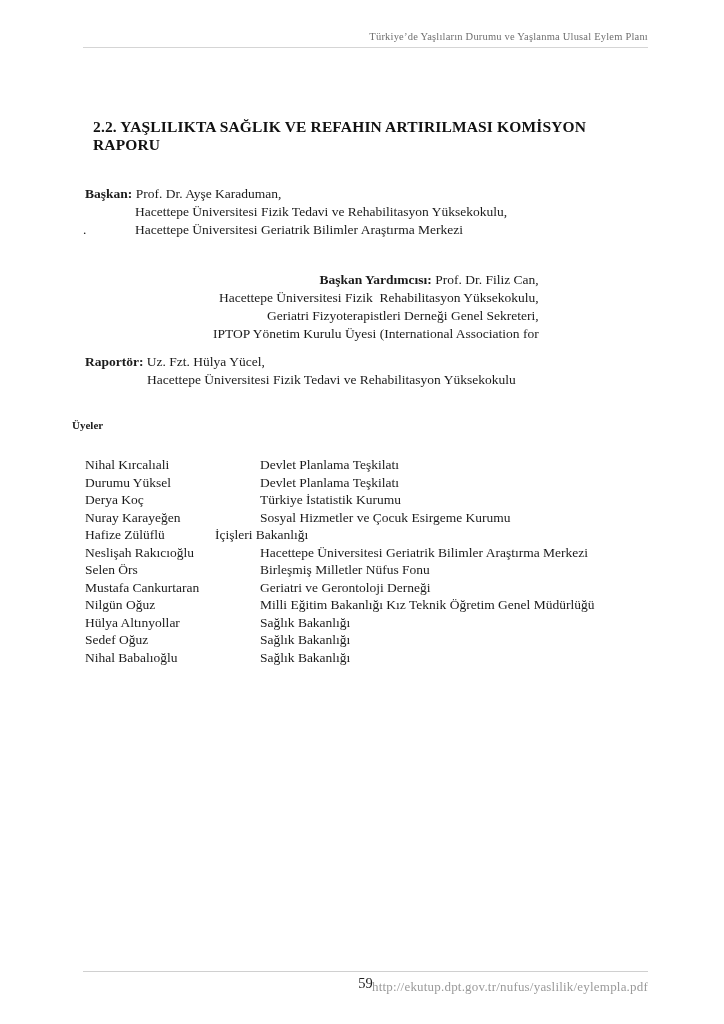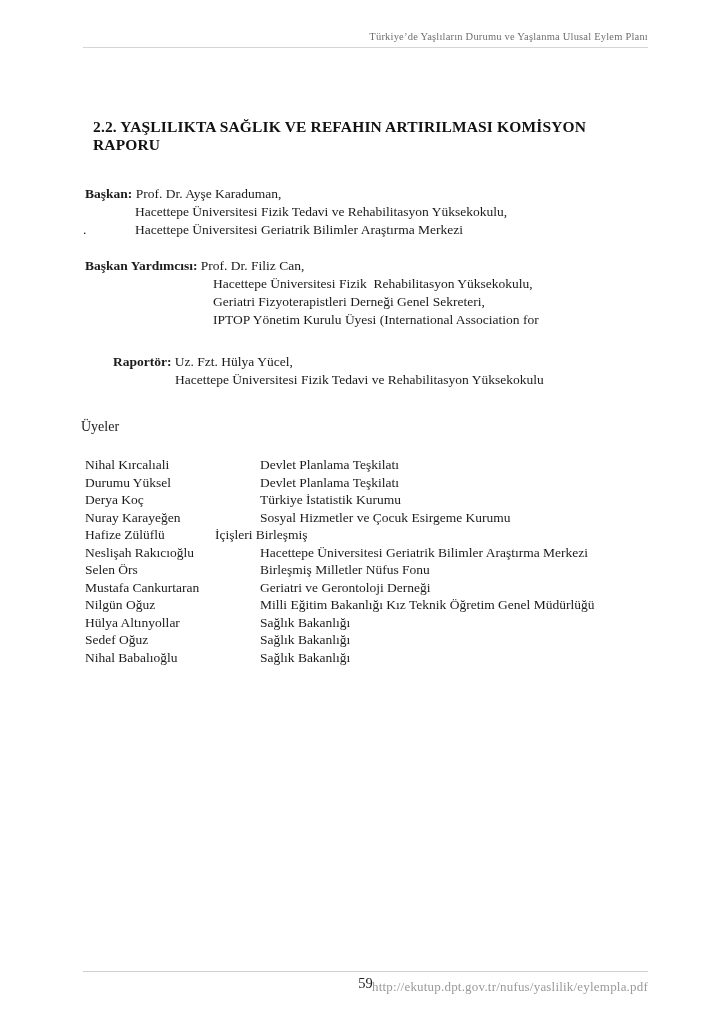--- a/index.html
+++ b/index.html
@@ -34,26 +34,26 @@
 
   .block { position:absolute; left:85px; font-size:13.5px; line-height:18px; }
   .line { white-space:pre-wrap; }
   .indent-50 { padding-left:50px; }
   .indent-62 { padding-left:62px; }
   .indent-128 { padding-left:128px; }
   .dot-line { position:relative; padding-left:50px; }
   .dot-line .dot { position:absolute; left:-2px; top:0; }
 
   .chair { top:185px; }
-  .vice-chair { top:257px; }
-  .rapporteur { top:353px;margin-left:28px; }
+  .vice-chair { top:271px;text-align:right; }
+  .rapporteur { top:353px; }
 
   .members-heading {
-    position:absolute; top:419px; left:81px;
-    font-size:14px; font-weight:normal;
+    position:absolute; top:419px; left:72px;
+    font-size:11px; font-weight:bold;
   }
   .members { top:456px; line-height:17.5px; width:570px; }
   .member-row { display:flex; }
   .member-name { width:175px; flex:0 0 175px; white-space:pre-wrap; }
   .member-row.row-shift .member-name { width:130px; flex:0 0 130px; }
   .member-org { flex:1; white-space:pre-wrap; }
 
   
   .footer-rule {
     position:absolute; top:971px; left:83px; width:565px;
@@ -110,21 +110,21 @@
     <div class="member-row">
         <span class="member-name">Derya Koç</span>
         <span class="member-org">Türkiye İstatistik Kurumu</span>
       </div>
     <div class="member-row">
         <span class="member-name">Nuray Karayeğen</span>
         <span class="member-org">Sosyal Hizmetler ve Çocuk Esirgeme Kurumu</span>
       </div>
     <div class="member-row row-shift">
         <span class="member-name">Hafize Zülüflü</span>
-        <span class="member-org">İçişleri Birleşmiş</span>
+        <span class="member-org">İçişleri Bakanlığı</span>
       </div>
     <div class="member-row">
         <span class="member-name">Neslişah Rakıcıoğlu</span>
         <span class="member-org">Hacettepe Üniversitesi Geriatrik Bilimler Araştırma Merkezi</span>
       </div>
     <div class="member-row">
         <span class="member-name">Selen Örs</span>
         <span class="member-org">Birleşmiş Milletler Nüfus Fonu</span>
       </div>
     <div class="member-row">

